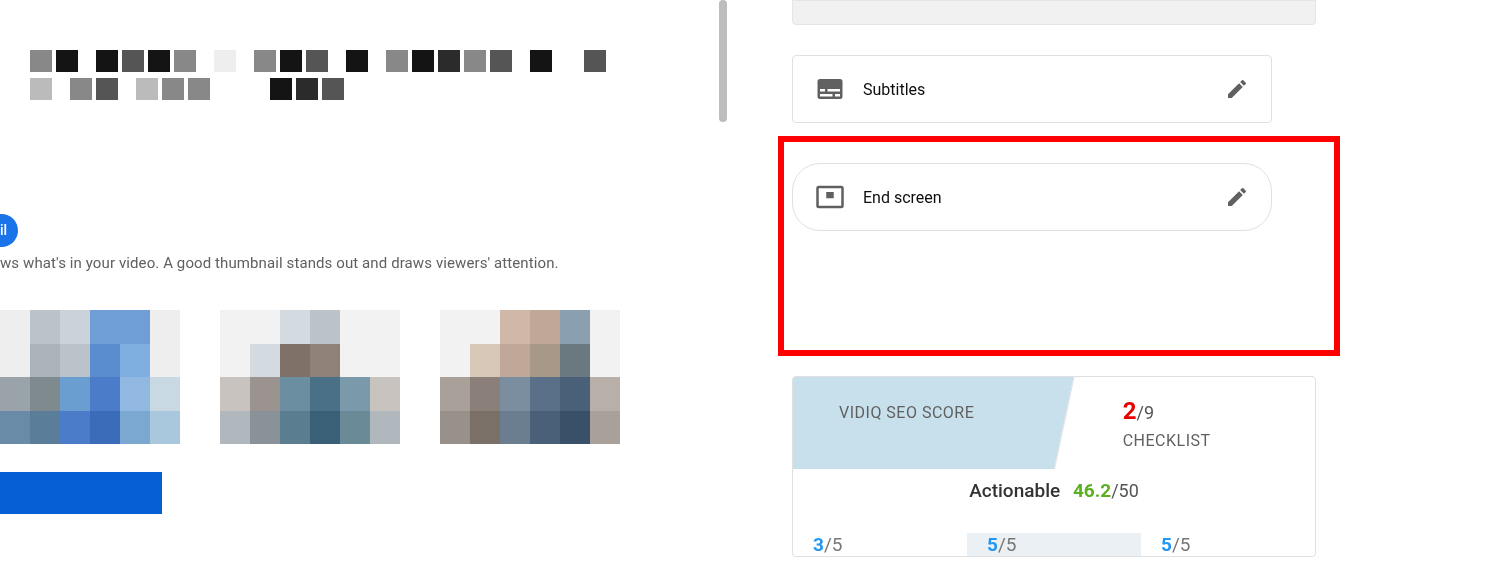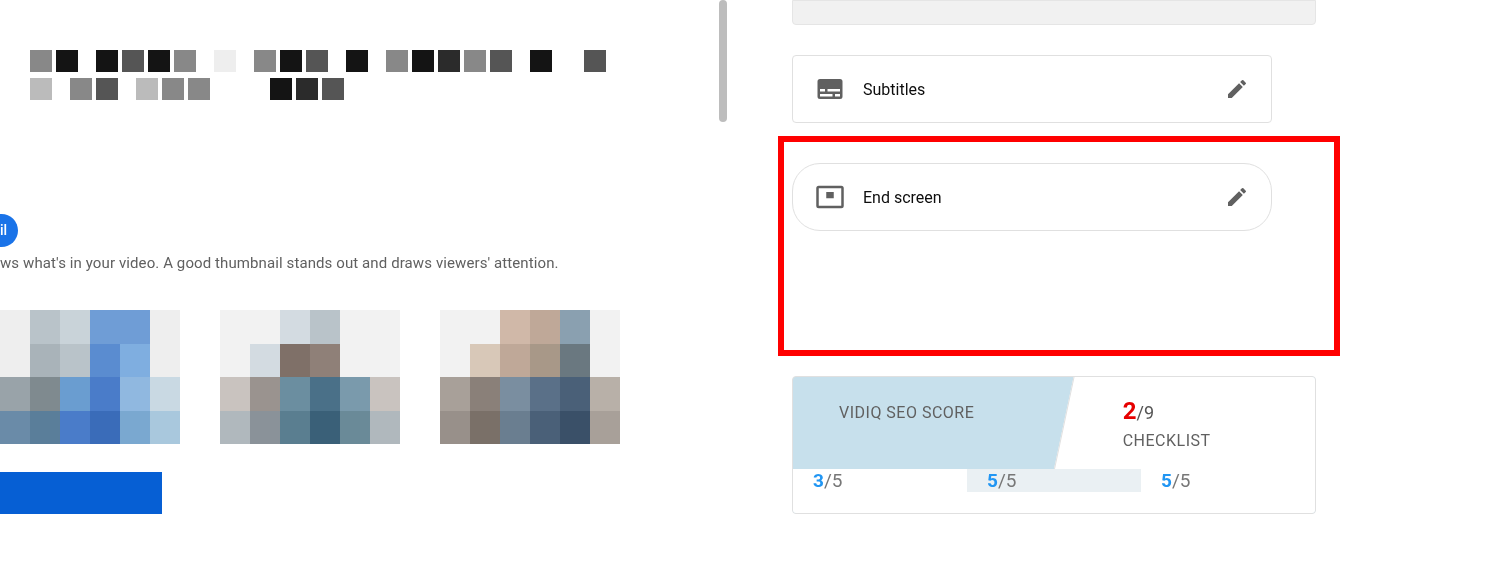--- a/index.html
+++ b/index.html
@@ -152,21 +152,21 @@
       padding: 10px 0;
       font-size: 19px;
       font-weight: 500;
       color: #333;
     }
     .actionable .green { margin-left: 8px; font-weight: 700; }
     .metric-row {
       background: #fff;
       display: flex;
       height: 44px;
-      align-items: flex-start;
+      align-items: flex-end;
     }
     .metric {
       flex: 1;
       text-align: left;
       padding-left: 20px;
       font-size: 19px;
     }
     .metric.hl { background: #eaf0f3; }
     .blue { color: #2196f3; font-weight: 700; }
     .gray { color: #777; }
@@ -359,18 +359,22 @@
     <div class="tab">
       <div class="score-label">VIDIQ SEO SCORE</div>
     </div>
     <div class="tab tab2">
       <div class="inner">
         <div><span class="score-big red">2</span><span class="score-small">/9</span></div>
         <div class="score-label">CHECKLIST</div>
       </div>
     </div>
   </div>
+  <div class="actionable">
+    <span>Actionable</span>
+    <span class="green"><span>46.2</span><span class="score-small">/50</span></span>
+  </div>
   <div class="metric-row">
     <div class="metric"><span class="blue">3</span><span class="gray">/5</span></div>
     <div class="metric hl"><span class="blue">5</span><span class="gray">/5</span></div>
     <div class="metric"><span class="blue">5</span><span class="gray">/5</span></div>
   </div>
 </div>
 
 </body></html>

